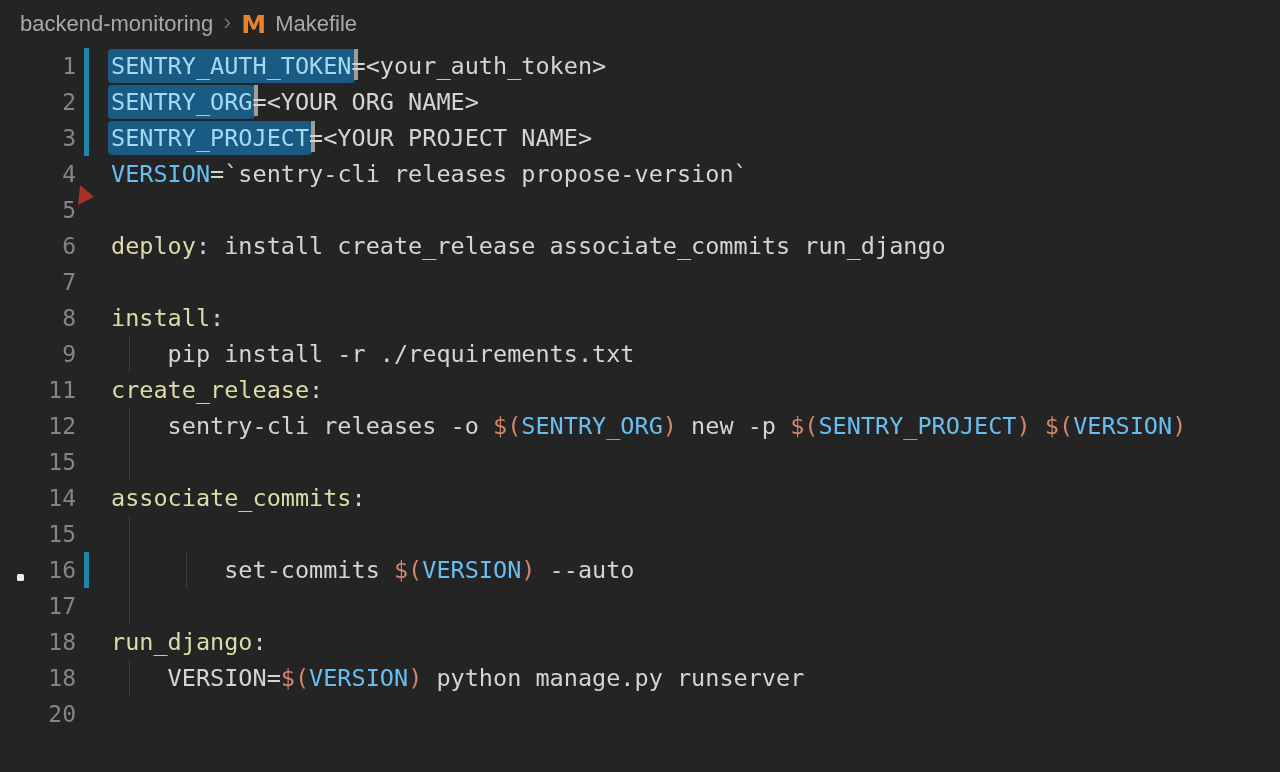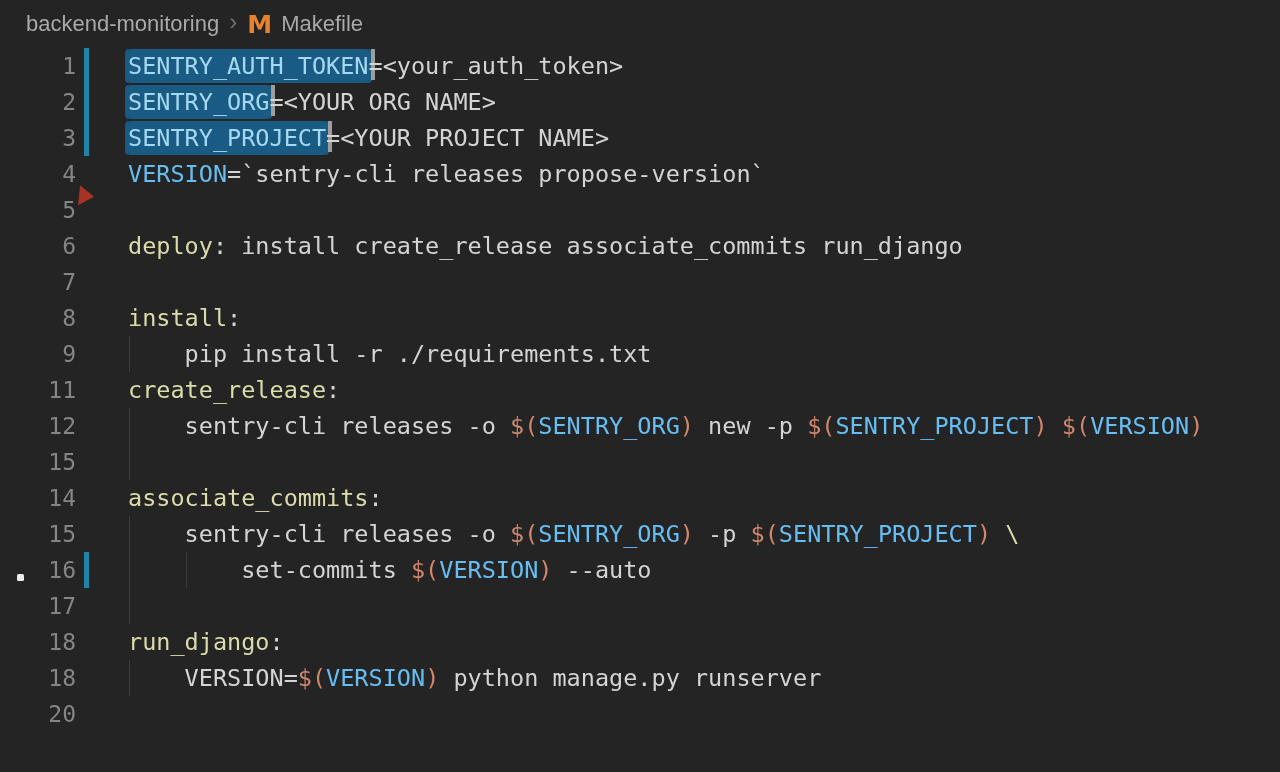--- a/index.html
+++ b/index.html
@@ -13,39 +13,39 @@
   *{margin:0;padding:0;box-sizing:border-box}
   html,body{width:1280px;height:772px;overflow:hidden}
   body{
     background:var(--background);
     font-family:"DejaVu Sans Mono",monospace;
     position:relative;
   }
   .breadcrumb{
     height:48px;
     display:flex;align-items:center;
-    padding-left:26px;
+    padding-left:20px;
     font-family:"Liberation Sans",sans-serif;
     font-size:22px;color:var(--breadcrumb-text);
   }
   .crumb{cursor:pointer}
   .chev{color:var(--breadcrumb-sep);font-size:24px;margin:0 10px;transform:translateY(-2px)}
   .micon{
     color:var(--file-icon-color);font-weight:bold;font-size:25px;
     font-family:"DejaVu Sans",sans-serif;margin-right:9px;
   }
   .editor{position:absolute;top:48px;left:0;right:0}
   .line{position:relative;height:36px;line-height:36px;font-size:23.5px}
   .num{
     position:absolute;left:0;top:0;width:76px;text-align:right;
     color:var(--line-number);font-size:23px;
   }
   .mbar{position:absolute;left:84px;top:0;width:5px;height:36px;background:var(--modified-bar)}
   .guide{position:absolute;top:0;width:1px;height:36px;background:var(--indent-guide)}
-  .code{position:absolute;left:128px;top:0;white-space:pre}
+  .code{position:absolute;left:111px;top:0;white-space:pre}
   .t-plain{color:var(--text-default)}
   .t-target{color:var(--target)}
   .t-var{color:var(--variable)}
   .t-dollar{color:var(--punct-dollar)}
   .t-varsel{
     color:var(--variable-selected);
     background:var(--selection-bg);
     border-radius:4px;
     box-shadow:-3px 0 0 var(--selection-bg),3px 0 0 var(--selection-bg);
     padding:3px 0;
@@ -130,21 +130,20 @@
       <span class="guide" style="left: 129px;"></span>
       <span class="code"></span>
     </div>
     <div class="line">
       <span class="num">14</span>
       <span class="code"><span class="t-target">associate_commits</span><span class="t-plain">:</span></span>
     </div>
     <div class="line">
       <span class="num">15</span>
       <span class="guide" style="left: 129px;"></span>
-      <span class="code"><span class="t-plain">    sentry-cli releases -o </span><span class="t-dollar">$(</span><span class="t-var">SENTRY_ORG</span><span class="t-dollar">)</span><span class="t-plain"> -p </span><span class="t-dollar">$(</span><span class="t-var">SENTRY_PROJECT</span><span class="t-dollar">)</span><span class="t-plain"> </span><span class="t-target">\</span></span>
     </div>
     <div class="line">
       <span class="num">16</span>
       <span class="mbar"></span>
       <span class="guide" style="left: 129px;"></span>
       <span class="guide" style="left: 186px;"></span>
       <span class="code"><span class="t-plain">        set-commits </span><span class="t-dollar">$(</span><span class="t-var">VERSION</span><span class="t-dollar">)</span><span class="t-plain"> --auto</span></span>
     </div>
     <div class="line">
       <span class="num">17</span>

